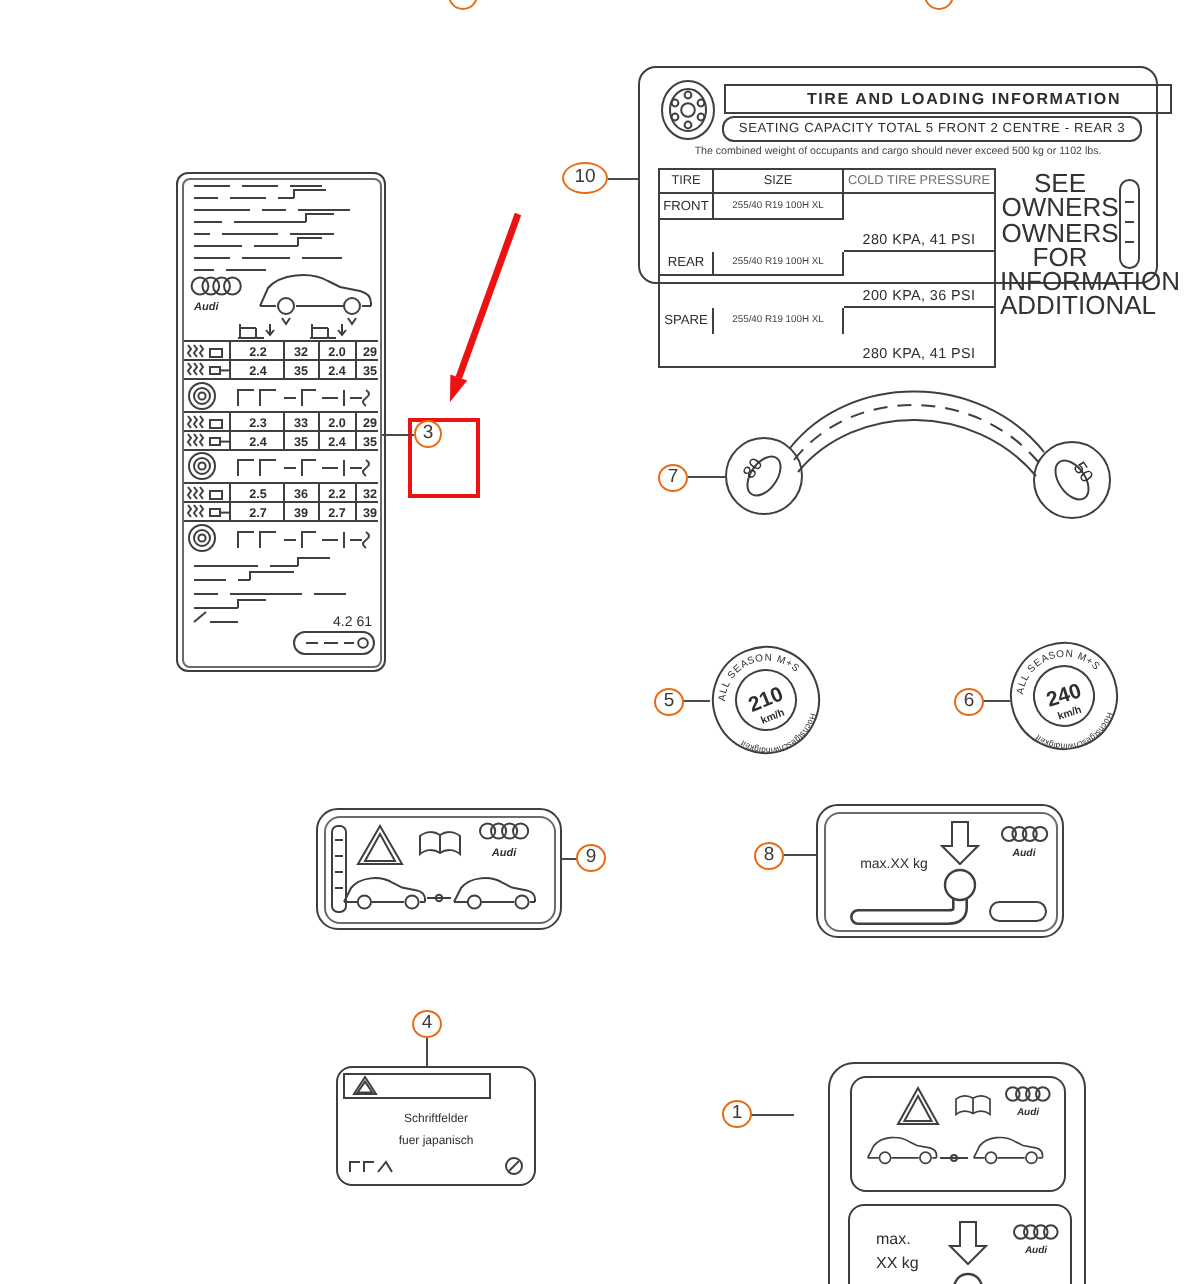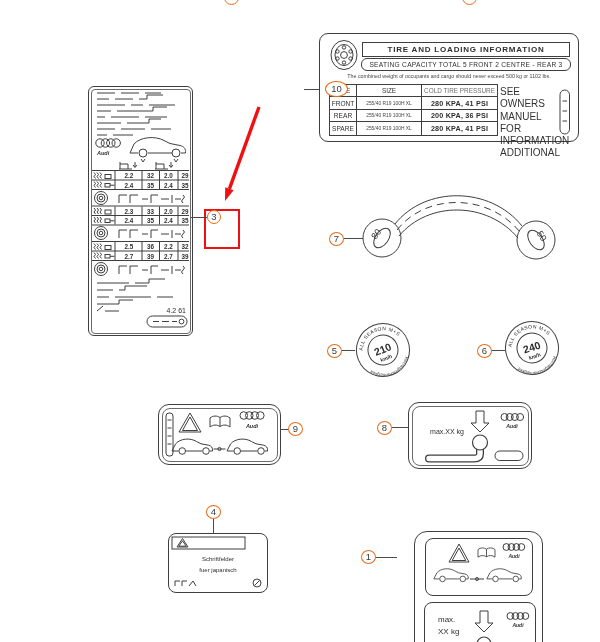--- a/index.html
+++ b/index.html
@@ -11,36 +11,36 @@
   .callout{position:absolute;display:flex;align-items:center;justify-content:center;
            box-sizing:border-box;border:1.4px solid #e96c18;border-radius:50%;
            background:#fff;color:#3a3a3a;font-size:9.5px;line-height:1;z-index:5;}
   .leader{position:absolute;background:#4a4a4a;z-index:4;}
   svg{display:block;}
   svg text{fill:#2e2e2e;font-family:"Liberation Sans",sans-serif;}
   .stroke{fill:none;stroke:#3f3f3f;stroke-width:1;}
   .tli{position:absolute;left:319px;top:33px;width:258px;height:107px;border:1.6px solid #3f3f3f;
        border-radius:9px;background:#fff;}
   .tli-title{position:absolute;left:42px;top:8px;width:206px;height:13px;border:1px solid #3f3f3f;
-             display:flex;align-items:center;justify-content:center;font-size:8px;font-weight:bold;letter-spacing:0.8px;}
+             display:flex;align-items:center;justify-content:center;font-size:8px;font-weight:bold;letter-spacing:0.8px;padding-left:16px;}
   .tli-seating{position:absolute;left:41px;top:24px;width:208px;height:11px;border:1px solid #3f3f3f;
                border-radius:6px;display:flex;align-items:center;justify-content:center;font-size:6.6px;letter-spacing:0.3px;}
   .tli-note{position:absolute;left:6px;top:39px;width:246px;text-align:center;font-size:5.3px;color:#454545;}
   .tli-table{position:absolute;left:9px;top:50px;width:167px;border:0.9px solid #3f3f3f;
              display:grid;grid-template-columns:27px 65px 75px;}
   .tli-table > div{box-sizing:border-box;border-right:0.8px solid #3f3f3f;border-bottom:0.8px solid #3f3f3f;
              display:flex;align-items:center;justify-content:center;height:12.4px;white-space:nowrap;overflow:hidden;}
   .tli-table > div:nth-child(3n){border-right:none;}
   .tli-table > div:nth-last-child(-n+3){border-bottom:none;}
   .th{font-size:6.4px;color:#333;}
   .th-gray{color:#6d6d6d;}
   .td-tire{font-size:6.6px;}
   .td-size{font-size:4.9px;color:#444;}
-  .td-press{font-size:7.2px;font-weight:bold;letter-spacing:0.2px;}
-  .tli-side{position:absolute;left:180px;top:52px;width:60px;font-size:10px;line-height:12.3px;color:#333;}
+  .td-press{font-size:7.2px;font-weight:normal;letter-spacing:0.2px;margin-top:16px;}
+  .tli-side{position:absolute;left:180px;top:52px;width:60px;font-size:13px;line-height:12.3px;text-align:center;color:#333;}
   .redrect{position:absolute;left:204px;top:209px;width:32px;height:36px;border:2.6px solid #ee1111;z-index:3;}
 </style>
 </head>
 <body>
 
 <div id="canvas">
 
   <div class="callout" style="left:224px;top:-10px;width:15px;height:15px;"></div>
   <div class="callout" style="left:462px;top:-10px;width:15px;height:15px;"></div>
 
@@ -206,31 +206,31 @@
       <div class="td-press">280 KPA, 41 PSI</div>
       <div class="td-tire">REAR</div>
       <div class="td-size">255/40 R19 100H XL</div>
       <div class="td-press">200 KPA, 36 PSI</div>
       <div class="td-tire">SPARE</div>
       <div class="td-size">255/40 R19 100H XL</div>
       <div class="td-press">280 KPA, 41 PSI</div>
     </div>
     <div class="tli-side">
       <div>SEE OWNERS</div>
-      <div>MANUEL FOR</div>
+      <div>OWNERS FOR</div>
       <div>INFORMATION</div>
       <div>ADDITIONAL</div>
     </div>
     <svg class="abs" style="left:239px;top:55px;" width="12" height="47" viewBox="0 0 12 47">
       <rect class="stroke" x="1" y="1" width="9.5" height="44" rx="4.7"></rect>
       <path class="stroke" d="M3.5,12 H8 M3.5,22 H8 M3.5,32 H8"></path>
     </svg>
   </div>
   <div class="leader" style="left:304px;top:88.5px;width:15px;height:1.2px;"></div>
-  <div class="callout" style="left:281px;top:81px;width:23px;height:16px;border-radius:50%;margin-left:44px;">
+  <div class="callout" style="left:281px;top:81px;width:23px;height:16px;border-radius:50%;">
       <span>10</span>
     </div>
 
   <svg class="abs" style="left:350px;top:178px;" width="215" height="92" viewBox="0 0 215 92">
     <path class="stroke" stroke-width="1.2" d="M45,46 C75,8 140,8 172,48"></path>
     <path class="stroke" stroke-width="1.2" d="M49,58 C78,23 137,23 168,60"></path>
     <path class="stroke" stroke-width="0.9" stroke-dasharray="7 5" d="M47,52 C76,15 138,15 170,54"></path>
     <g>
       <circle class="stroke" stroke-width="1.2" cx="32" cy="60" r="19"></circle>
       <ellipse class="stroke" cx="32" cy="60" rx="11" ry="6.5" transform="rotate(-55 32 60)"></ellipse>

